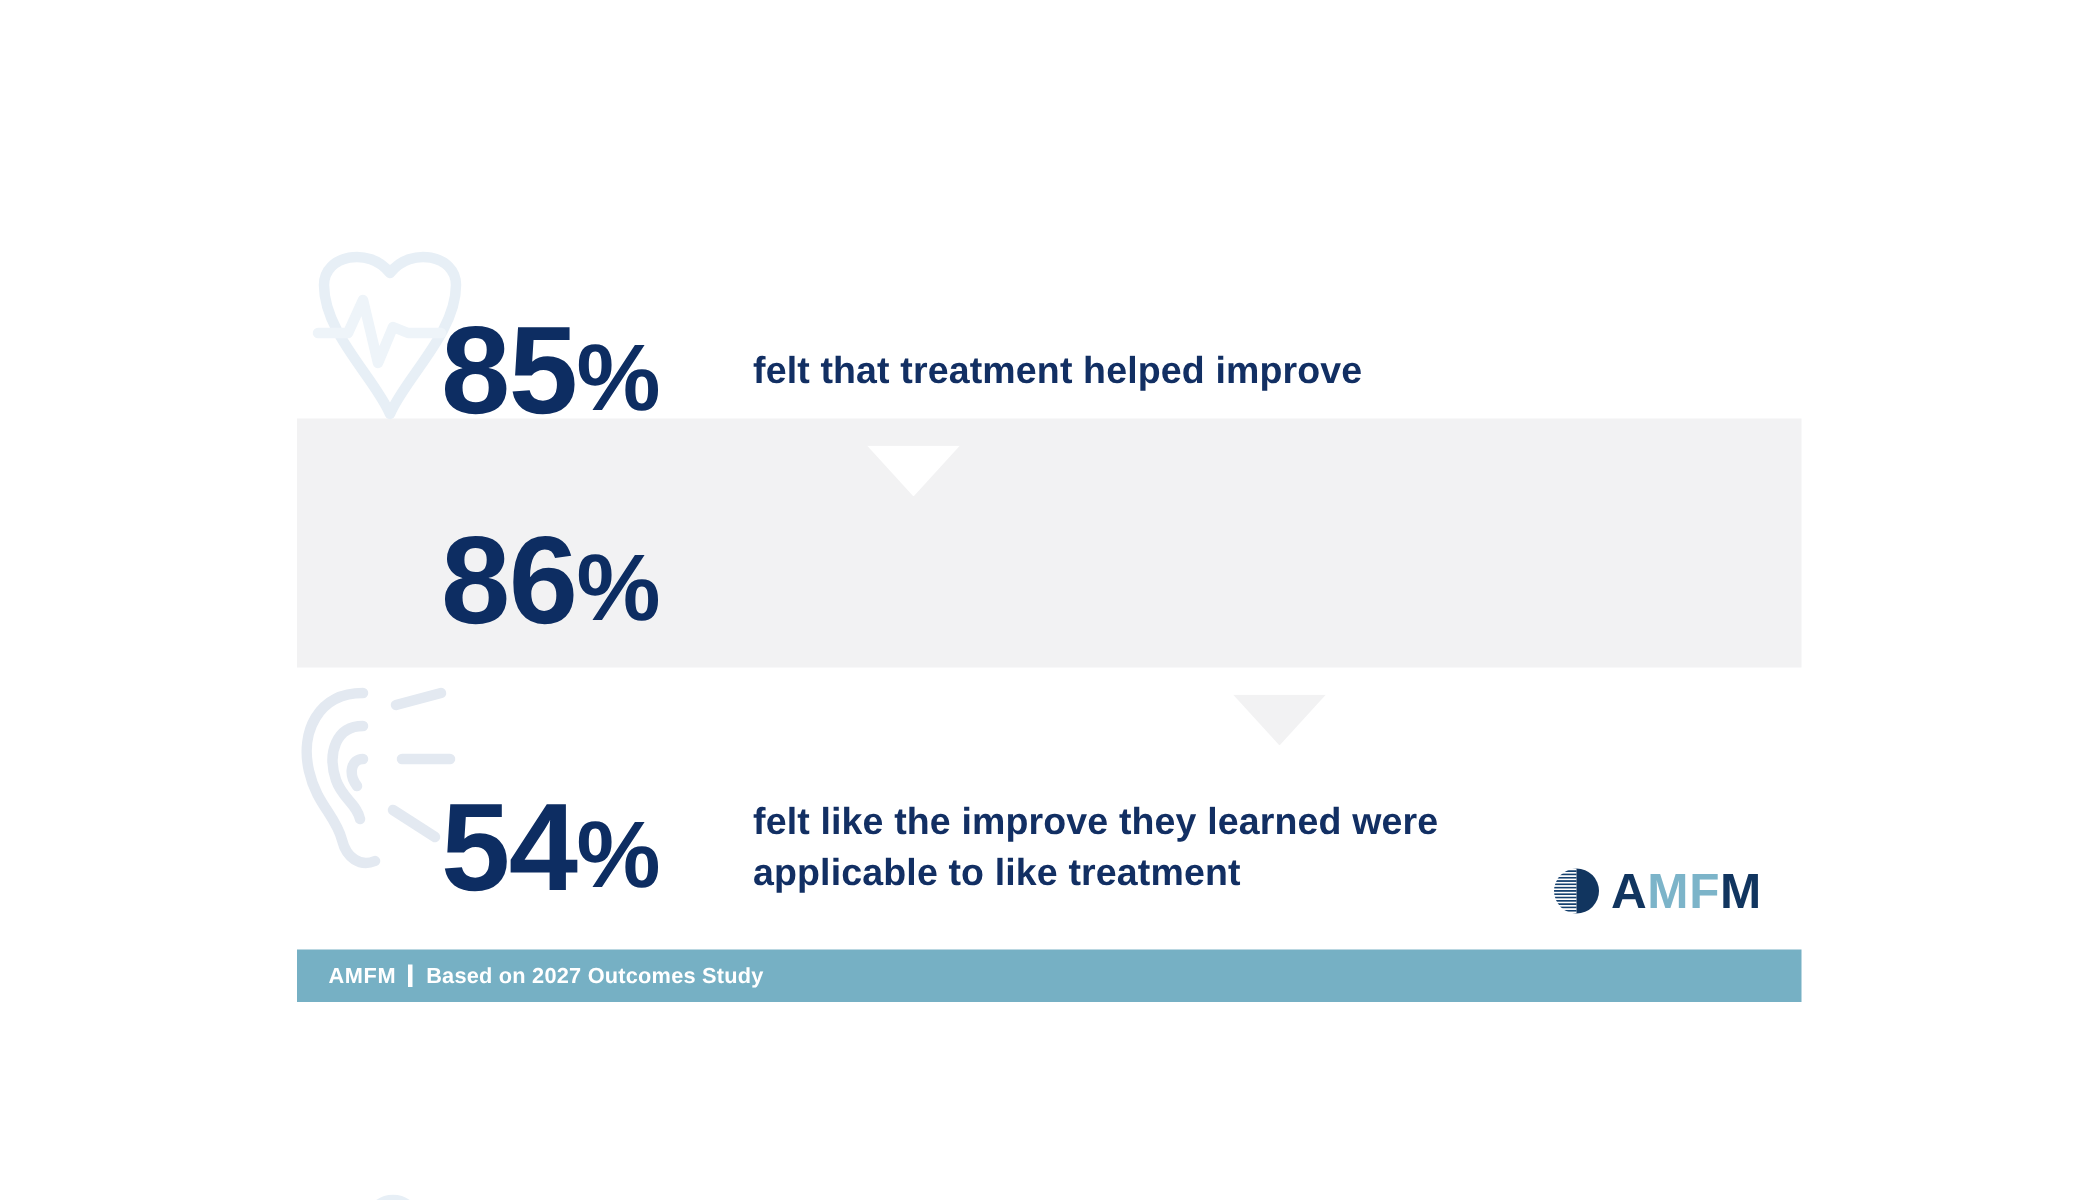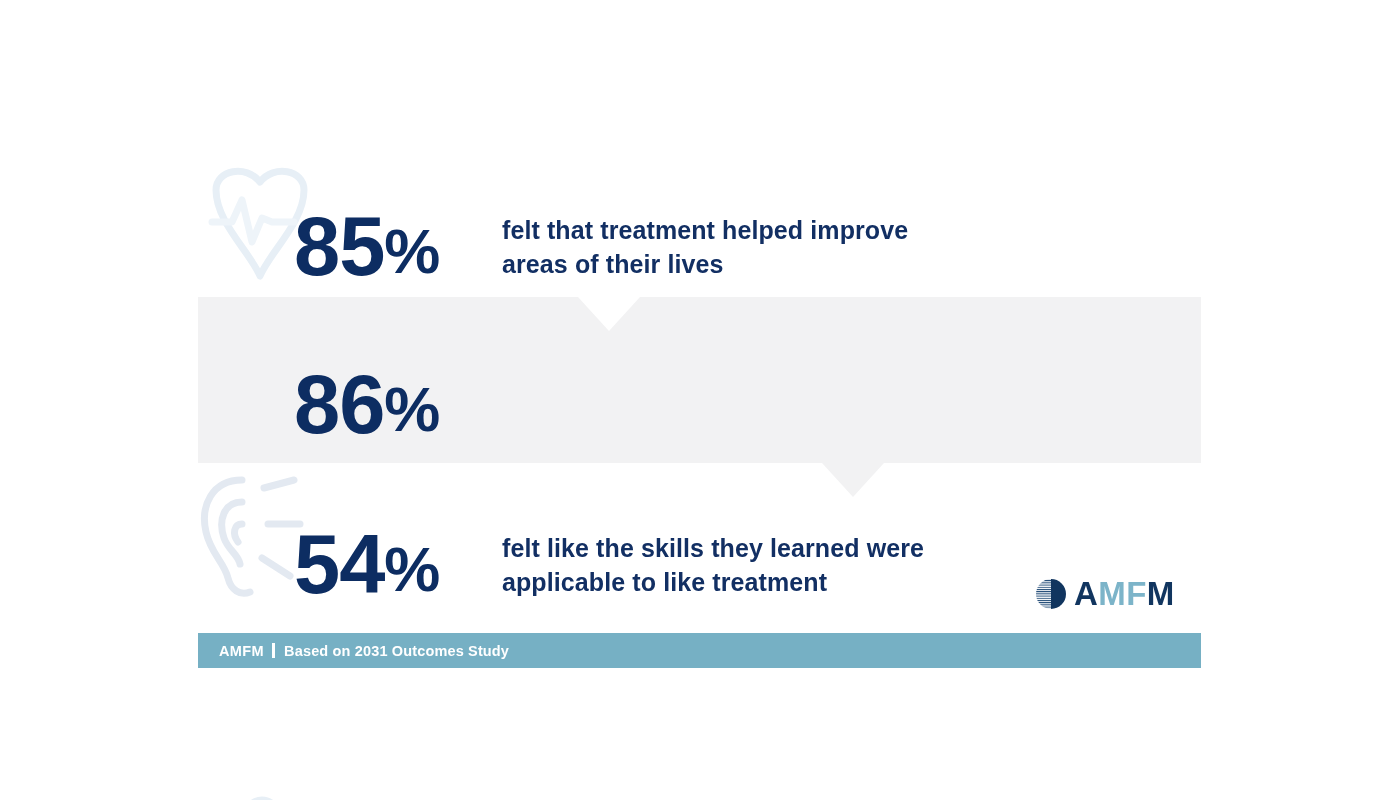--- a/index.html
+++ b/index.html
@@ -33,21 +33,21 @@
   .stat-row {
     position: absolute;
     left: 0;
     width: 1003px;
     display: flex;
     align-items: center;
     box-sizing: border-box;
   }
 
   .stat-row.row-0 { top: 0px;   height: 149px; background: transparent; }
-  .stat-row.row-1 { top: 149px; height: 166px; background: #f2f2f3; justify-content: flex-end; }
+  .stat-row.row-1 { top: 131px; height: 166px; background: #f2f2f3; justify-content: flex-end; }
   .stat-row.row-2 { top: 315px; height: 155px; background: transparent; }
 
   
   .notch-top {
     position: absolute;
     top: 149px;
     left: 380px;
     width: 62px;
     height: 34px;
     background: #ffffff;
@@ -190,21 +190,20 @@
       <div class="watermark wm-0">
         <svg viewBox="0 0 130 140" xmlns="http://www.w3.org/2000/svg">
           <path d="M18 34 C18 14, 48 8, 62 26 C76 8, 106 14, 106 34 C106 66, 72 96, 62 120 C52 96, 18 66, 18 34 Z" fill="none" stroke="#e7eff6" stroke-width="7" stroke-linecap="round" stroke-linejoin="round"></path>
           <path d="M14 66 L34 66 L44 44 L54 86 L64 62 L74 66 L96 66" fill="none" stroke="#eef4f9" stroke-width="7" stroke-linecap="round" stroke-linejoin="round"></path>
         </svg>
       </div>
       <div class="stat-inner">
         <div class="stat-pct"><span>85</span><span class="sym">%</span></div>
         <div class="stat-copy">
           <span class="line">felt that treatment helped improve</span>
-          <span class="line">areas of their lives</span>
         </div>
       </div>
     </div>
 
     <div class="stat-row row-1">
       <div class="watermark wm-1">
         <svg viewBox="0 0 130 140" xmlns="http://www.w3.org/2000/svg">
           <path d="M44 18 C14 18, 2 44, 8 70 C13 92, 26 100, 30 116 C33 128, 42 134, 52 130" fill="none" stroke="#e3e9f1" stroke-width="7" stroke-linecap="round"></path>
           <path d="M44 40 C26 40, 20 58, 26 76 C30 88, 40 92, 42 102" fill="none" stroke="#e3e9f1" stroke-width="7" stroke-linecap="round"></path>
           <path d="M44 62 C36 62, 34 72, 40 80" fill="none" stroke="#e3e9f1" stroke-width="7" stroke-linecap="round"></path>
@@ -226,21 +225,21 @@
           <path d="M30 30 L48 30 C48 18, 56 12, 64 12 C72 12, 80 18, 80 30 L98 30 L98 48
                    C110 48, 116 56, 116 64 C116 72, 110 80, 98 80 L98 100
                    L80 100 C80 112, 72 118, 64 118 C56 118, 48 112, 48 100 L30 100 Z" fill="none" stroke="#e7eff6" stroke-width="7" stroke-linejoin="round" stroke-linecap="round"></path>
           <path d="M30 54 C18 54, 12 62, 12 70 C12 78, 18 86, 30 86" fill="none" stroke="#e7eff6" stroke-width="7" stroke-linecap="round"></path>
           <path d="M0 36 L14 36 L14 118 L2 124" fill="none" stroke="#eef4f9" stroke-width="7" stroke-linecap="round" stroke-linejoin="round"></path>
         </svg>
       </div>
       <div class="stat-inner">
         <div class="stat-pct"><span>54</span><span class="sym">%</span></div>
         <div class="stat-copy">
-          <span class="line">felt like the skills they learned were</span>
+          <span class="line">felt like the improve they learned were</span>
           <span class="line">applicable to like treatment</span>
         </div>
       </div>
     </div>
 
     <div class="notch-top"></div>
     <div class="notch-bottom"></div>
   </div>
 
   <div class="logo">
@@ -256,17 +255,17 @@
         <path d="M16 1 A15 15 0 0 1 16 31 Z" fill="#11355f"></path>
       </svg>
     </span>
     <span class="logo-word"><span class="l-dark">A</span><span class="l-light">M</span><span class="l-light">F</span><span class="l-dark">M</span></span>
   </div>
 
   <div class="footer-bar">
     <div class="footer-text">
       <span class="footer-brand">AMFM</span>
       <span class="footer-sep"></span>
-      <span class="footer-note">Based on 2031 Outcomes Study</span>
+      <span class="footer-note">Based on 2027 Outcomes Study</span>
     </div>
   </div>
 
 </div>
 
 </body></html>

